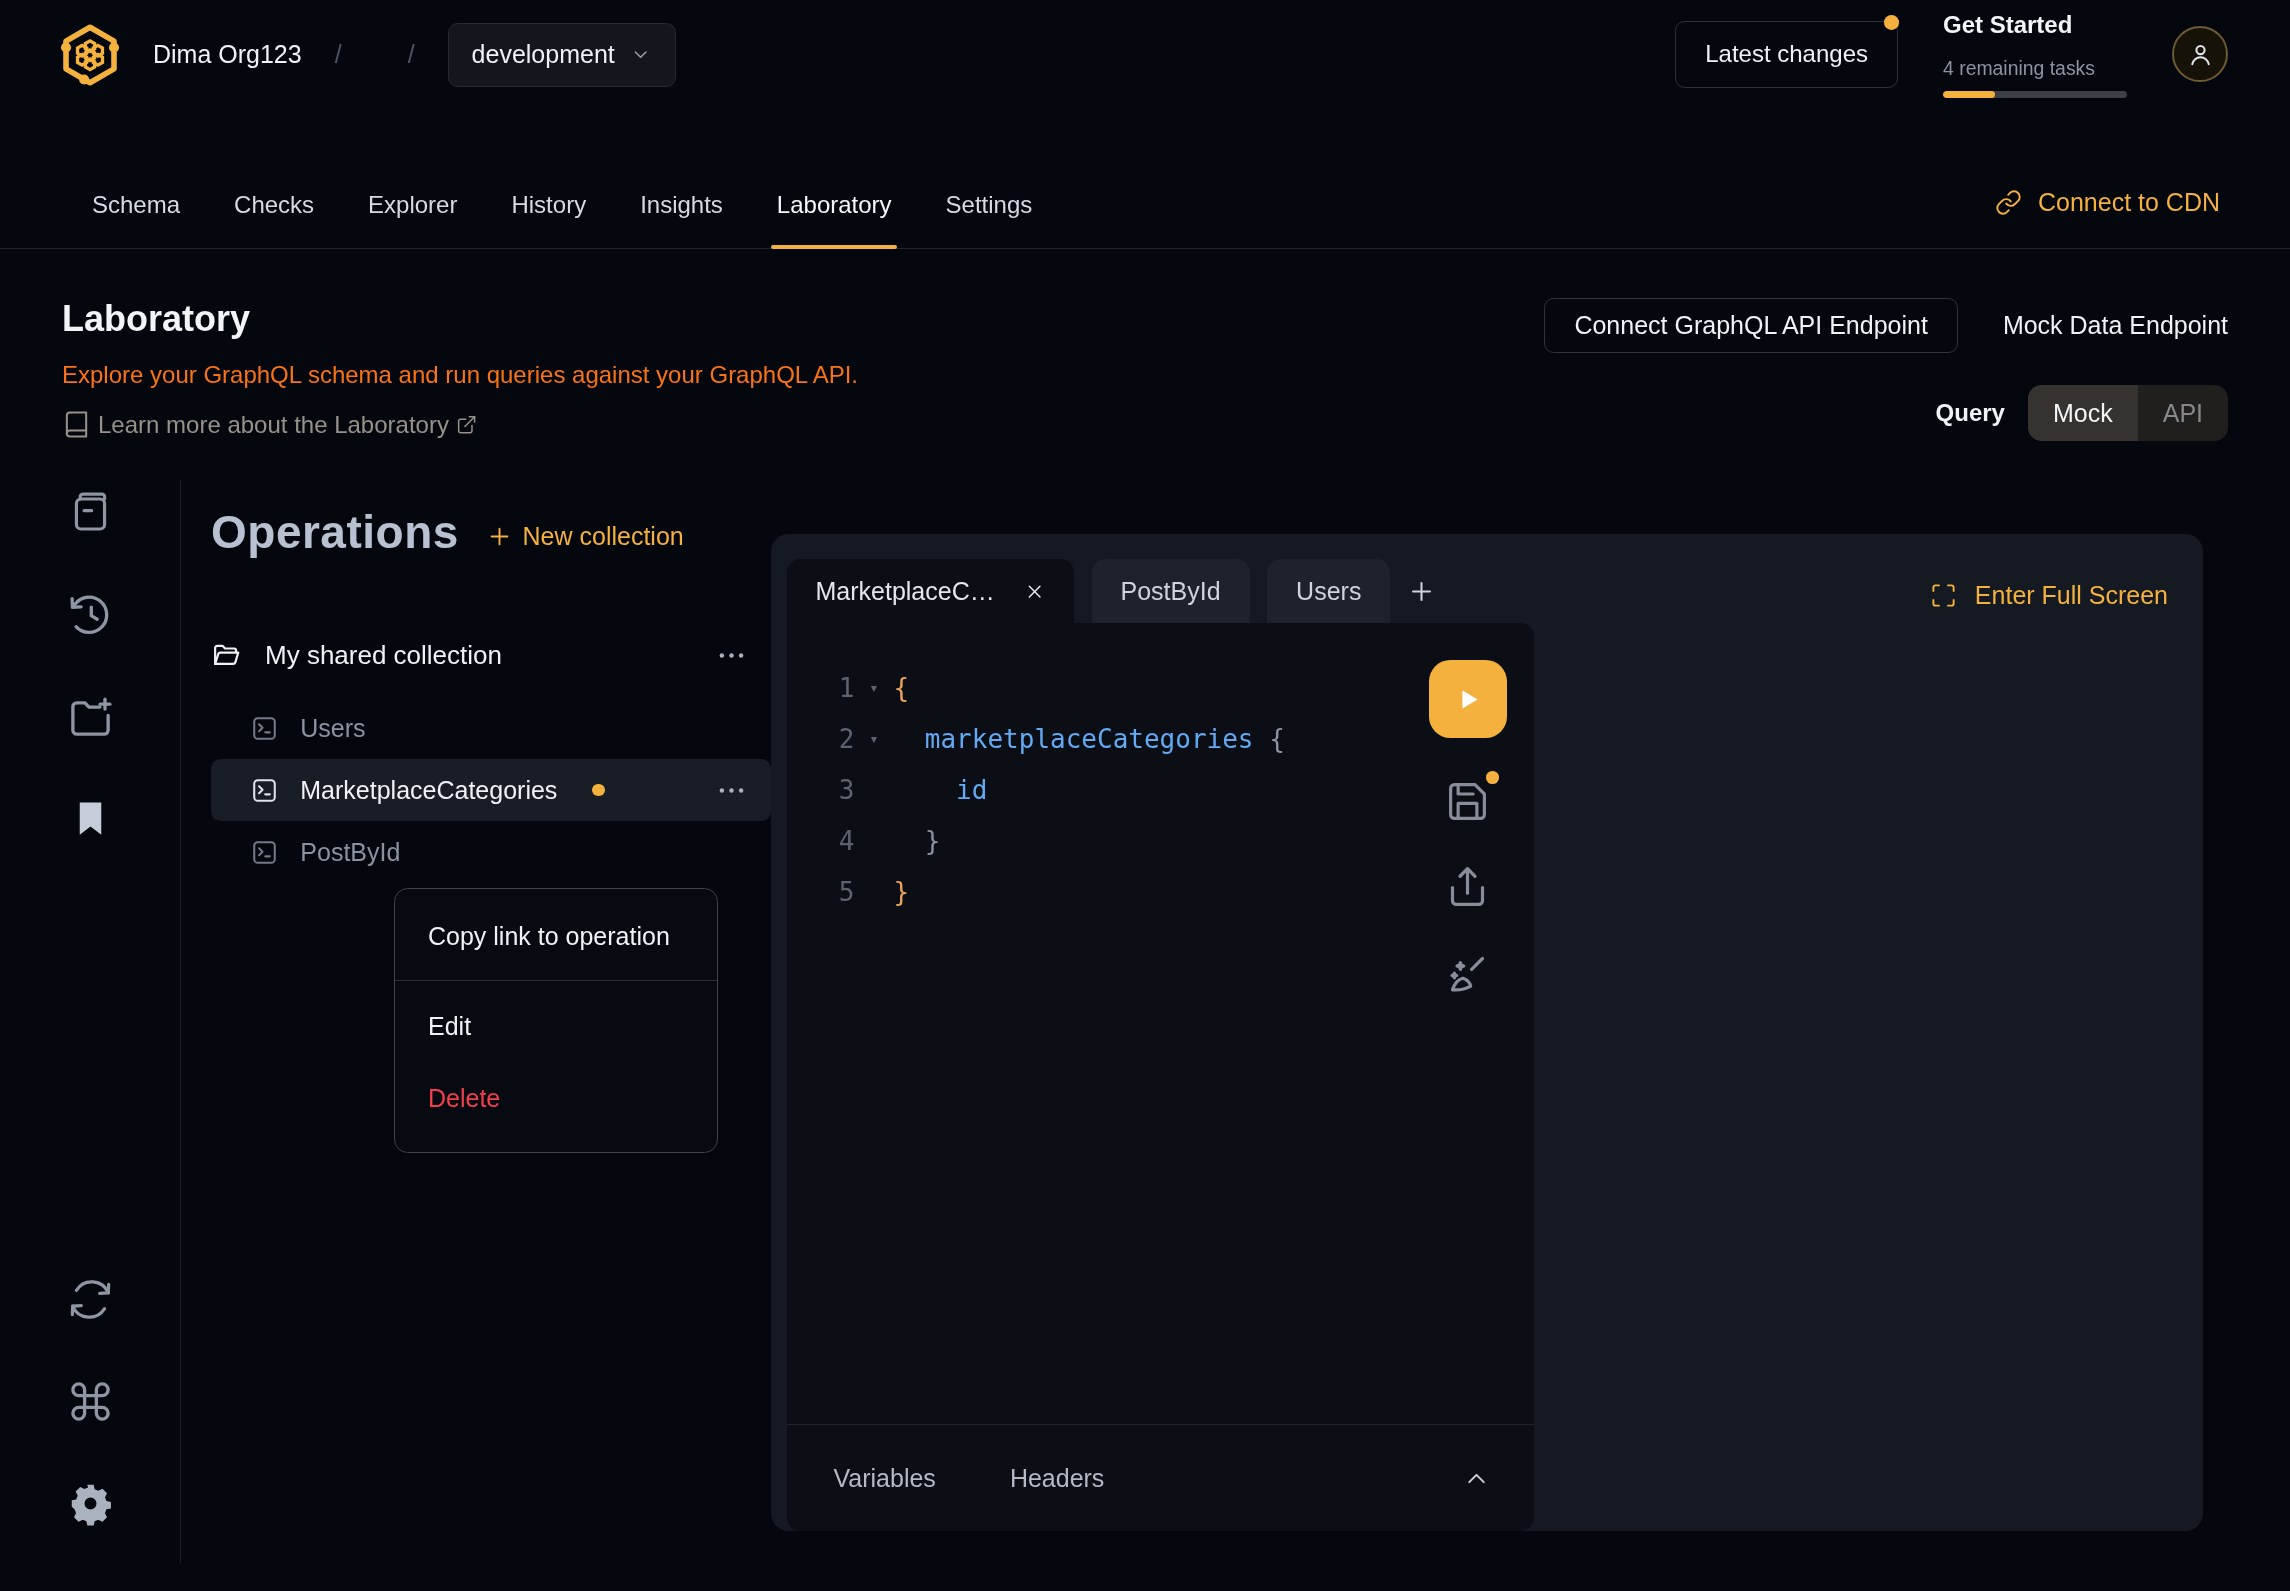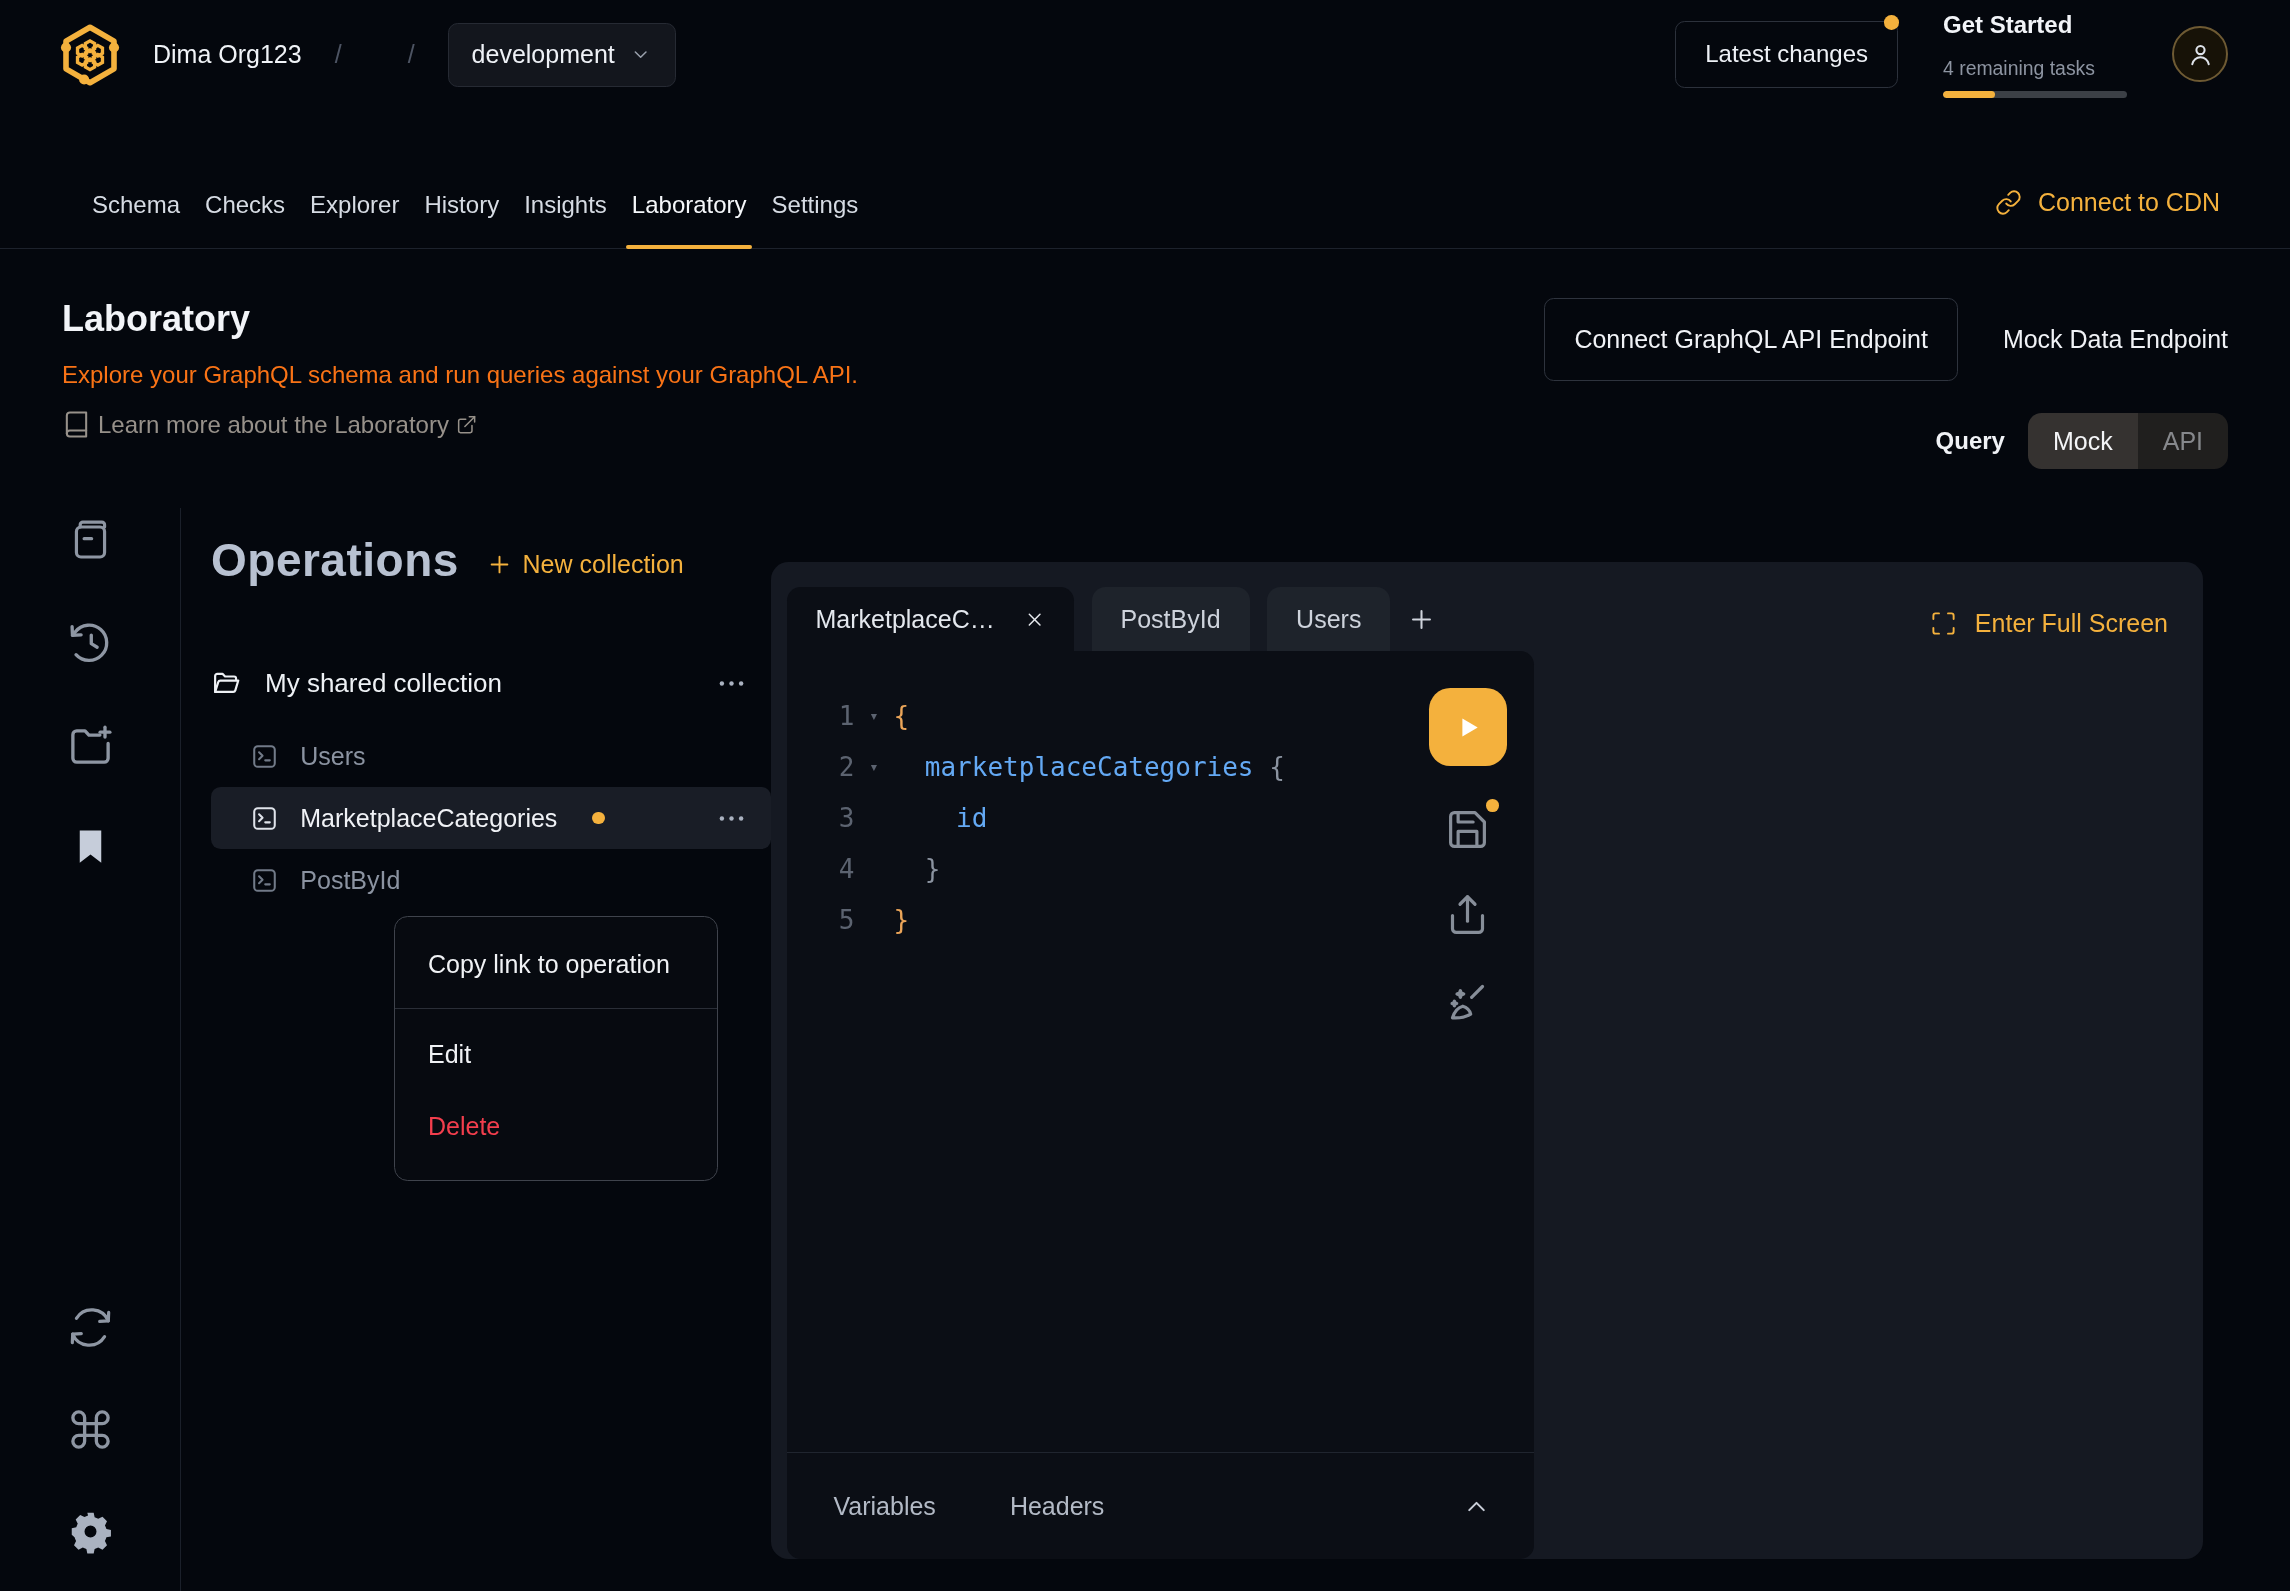--- a/index.html
+++ b/index.html
@@ -35,34 +35,34 @@
   .gs-sub { font-size:19.4px; color:#8d94a1; margin-top:18px; }
   .gs-bar { margin-top:11.6px; height:6.8px; border-radius:3.9px; background:#3c4046; overflow:hidden; }
   .gs-fill { height:100%; background:#f4b13d; border-radius:3.9px; }
   .avatar {
     width:56px; height:56px; border-radius:50%; border:2.9px solid #6e5a33; background:#171207;
     display:flex; align-items:center; justify-content:center; color:#dfe3ea; cursor:pointer;
   }
 
   
   .navbar { height:140px; display:flex; align-items:flex-end; padding:0 70px 0 92px; border-bottom:1px solid #1d222c; }
-  .nav-tabs { display:flex; gap:25px; }
+  .nav-tabs { display:flex; gap:54px; }
   .nav-tab { position:relative; padding-bottom:29px; font-size:24px; color:#d6dbe3; cursor:pointer; }
   .nav-tab.active { color:#f5f7fa; }
   .nav-tab.active::after { content:""; position:absolute; left:-5.8px; right:-5.8px; bottom:-1px; height:3.9px; background:#f4b13d; border-radius:1.9px; }
   .cdn-link { margin-left:auto; display:flex; align-items:center; gap:15.5px; padding-bottom:31px; color:#f4b13d; font-size:25px; cursor:pointer; }
 
   
   .page-head { display:flex; justify-content:space-between; padding:49px 62px 0; }
   .ph-title { font-size:36px; font-weight:600; color:#f2f4f8; }
   .ph-desc { margin-top:21.3px; font-size:24px; color:#f97316; }
   .learn-row { margin-top:21px; display:flex; align-items:center; gap:7px; color:#97918a; font-size:24px; cursor:pointer; }
   .ph-right { display:flex; flex-direction:column; align-items:flex-end; }
   .ph-row1 { display:flex; align-items:center; gap:45px; }
-  .btn-endpoint { background:none; border:1px solid #2e333d; border-radius:9.7px; padding:26px 29px; font-size:25px; color:#f0f2f6; font-family:inherit; cursor:pointer; }
+  .btn-endpoint { background:none; border:1px solid #2e333d; border-radius:9.7px; padding:12px 29px; font-size:25px; color:#f0f2f6; font-family:inherit; cursor:pointer; }
   .btn-mock-endpoint { background:none; border:none; font-size:25px; color:#f0f2f6; font-family:inherit; cursor:pointer; }
   .ph-row2 { margin-top:32px; display:flex; align-items:center; gap:23px; }
   .query-label { font-size:24px; font-weight:700; color:#f0f2f6; }
   .seg { display:flex; border-radius:13.6px; overflow:hidden; }
   .seg-opt { padding:13.6px 25px; font-size:25px; cursor:pointer; }
   .seg-opt.sel { background:#353230; color:#f4f5f7; }
   .seg-opt.unsel { background:#201f1e; color:#86888c; }
 
   
   .content { position:relative; display:flex; margin-top:39px; height:1083px; }

